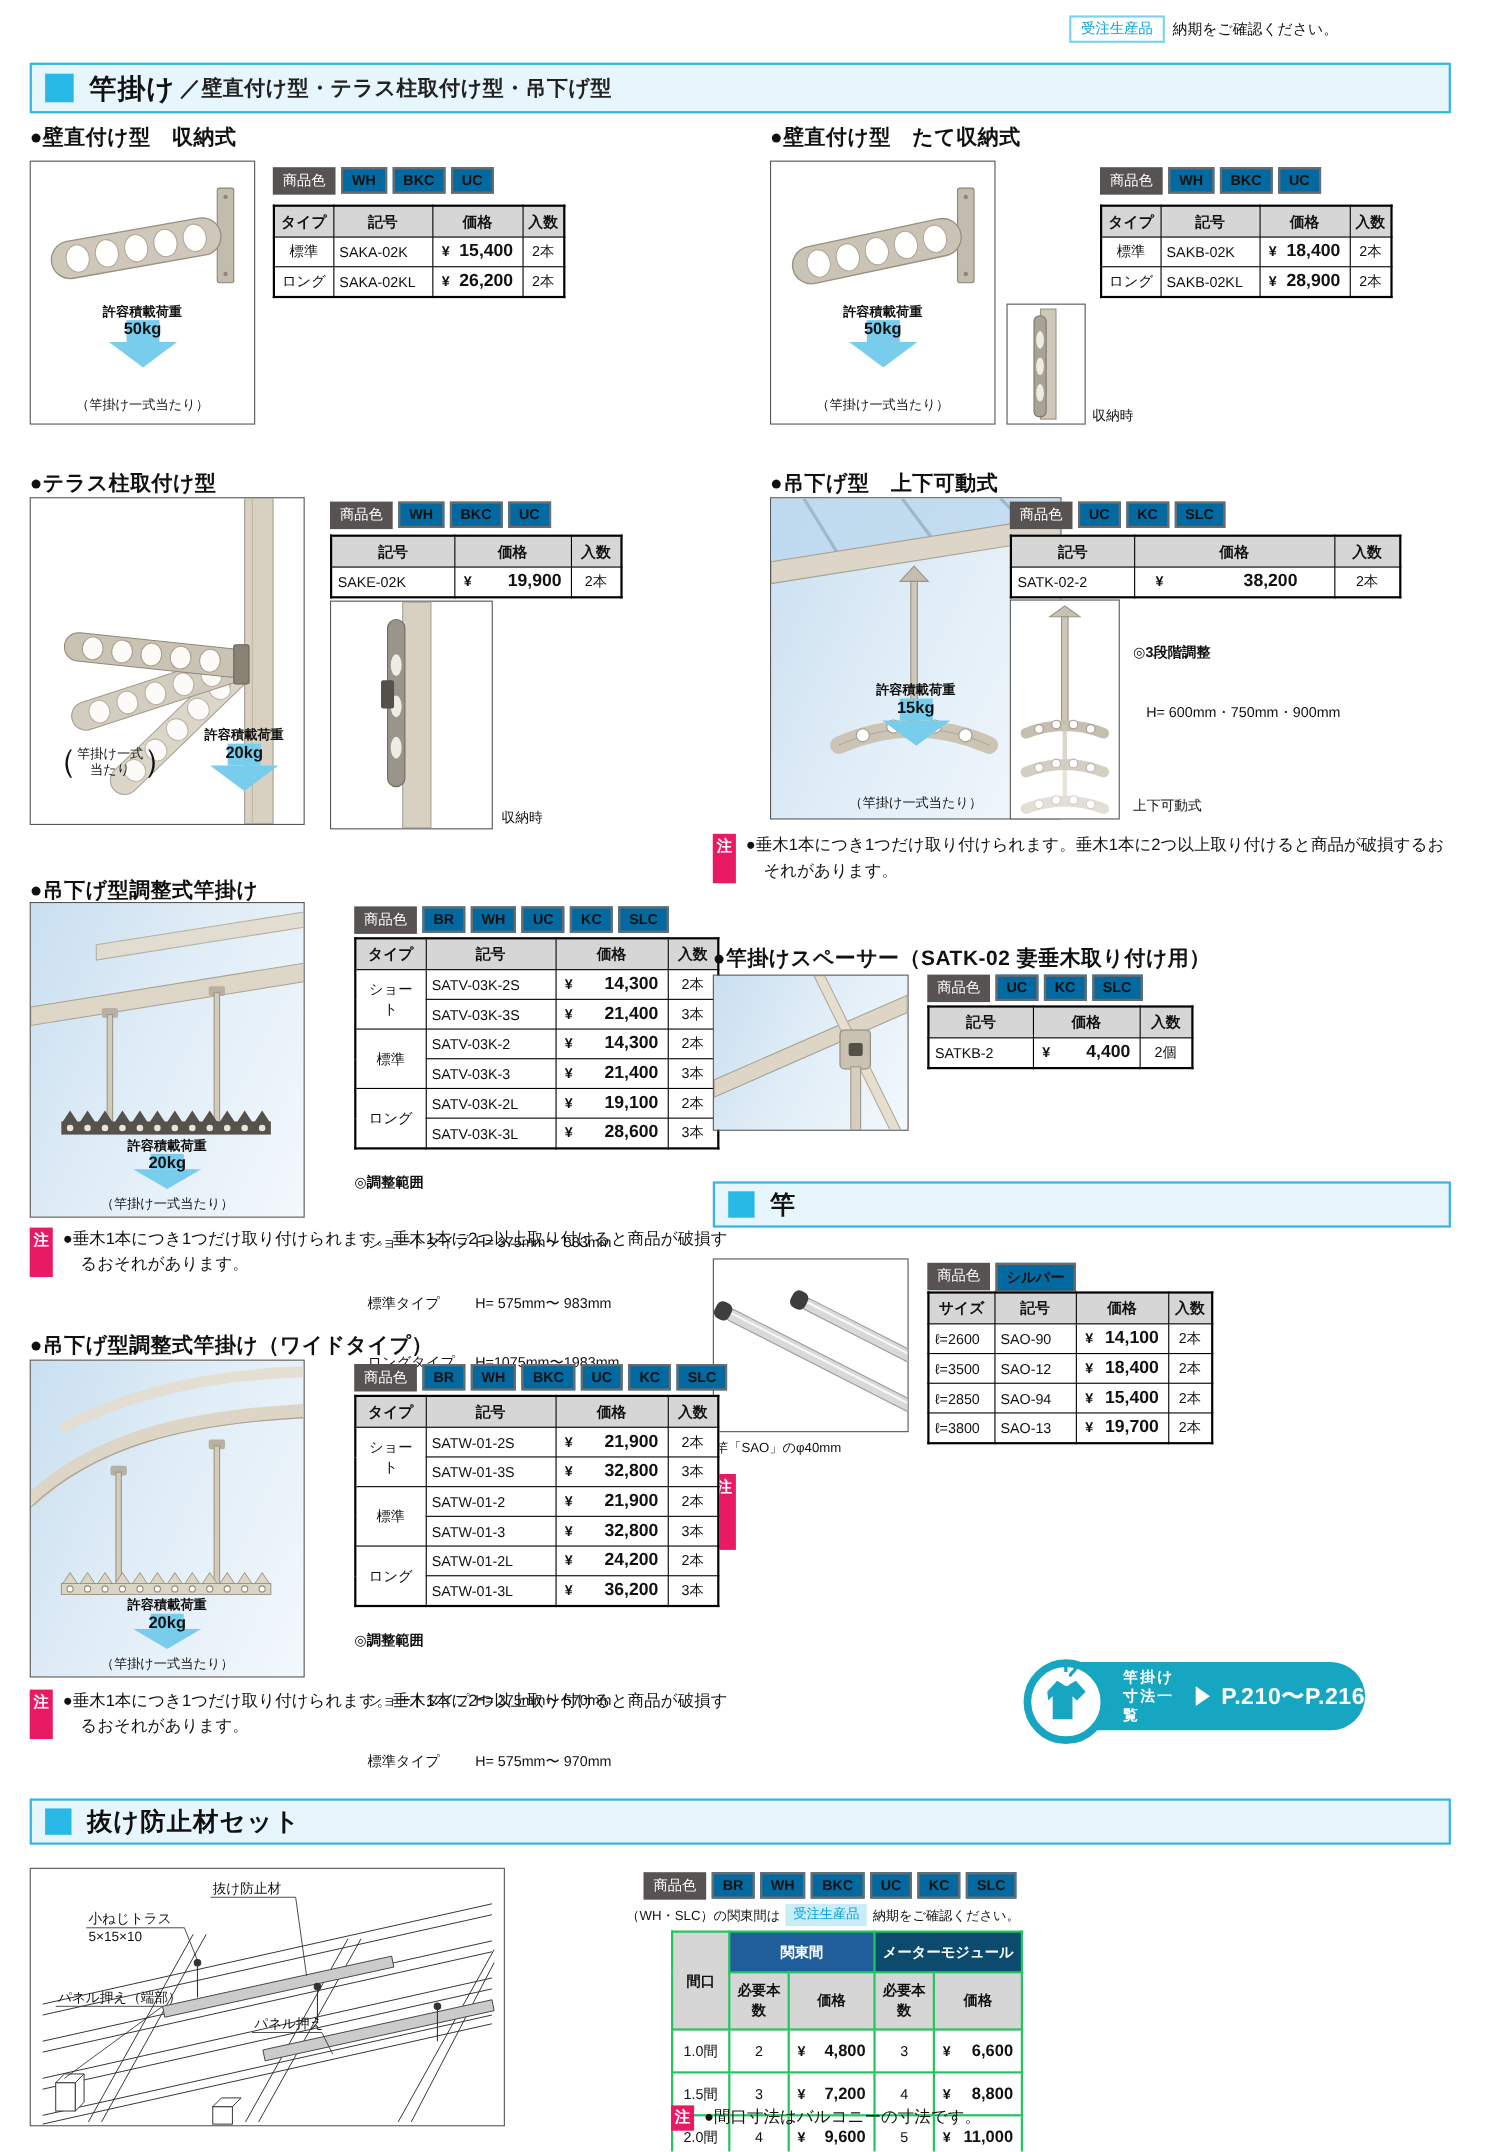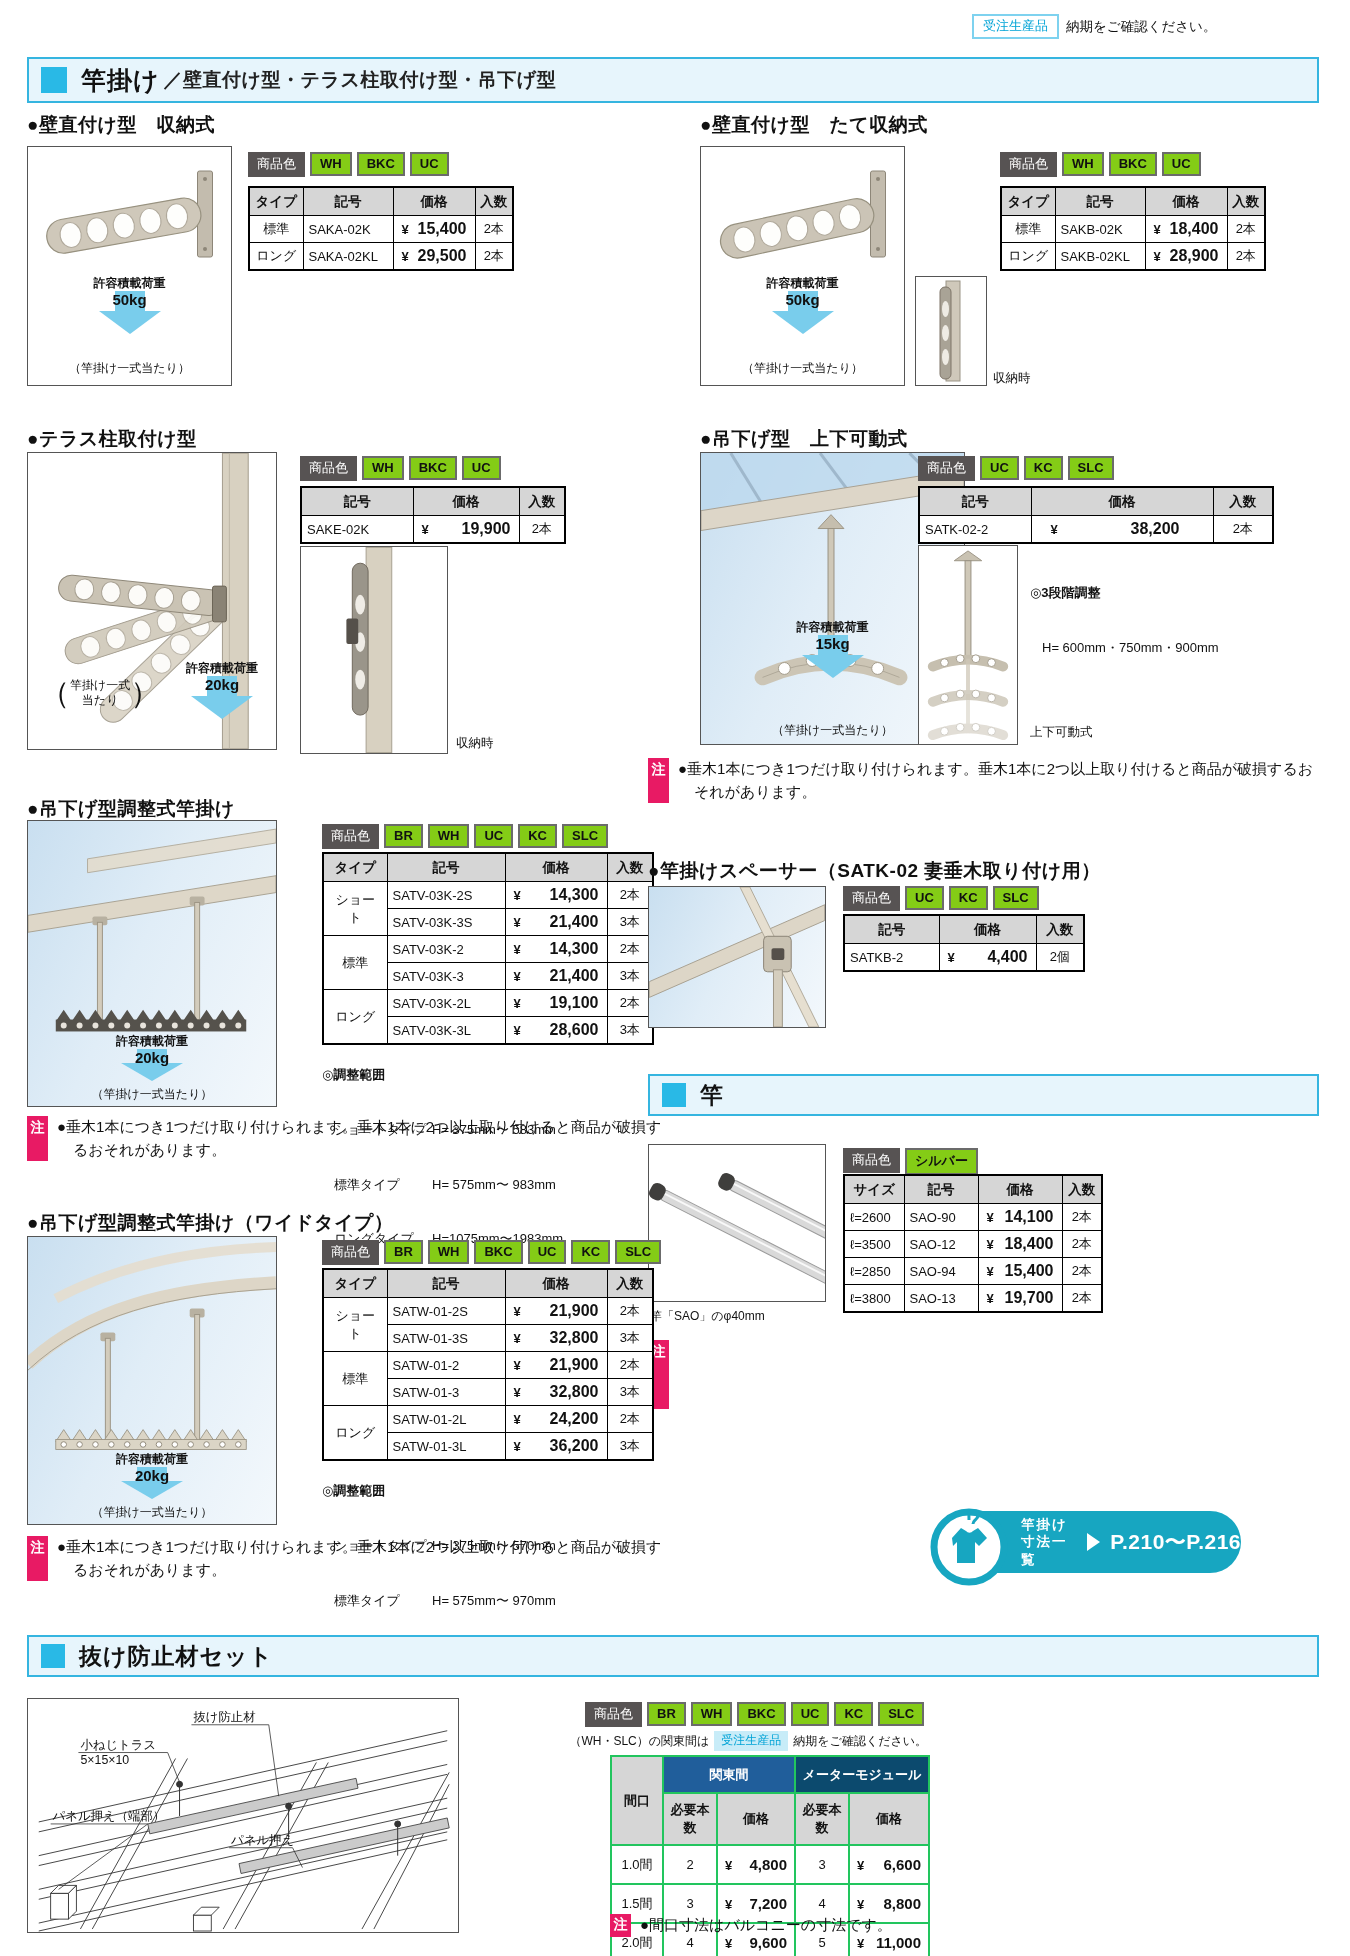--- a/index.html
+++ b/index.html
@@ -11,21 +11,21 @@
   .bar .bt{font-size:25px;font-weight:bold;letter-spacing:1px;}
   .bar .bs{font-size:19px;font-weight:600;color:#222;letter-spacing:.5px;}
   .h2{position:absolute;font-size:19px;font-weight:bold;letter-spacing:.5px;white-space:nowrap;}
   
   .orow{position:absolute;display:flex;align-items:center;gap:7px;}
   .obadge{border:2px solid #7ed2ef;color:#00a3d6;font-size:13px;padding:1px 9px 2px;background:#fff;white-space:nowrap;}
   .onote{font-size:13.5px;white-space:nowrap;}
   
   .chips{position:absolute;display:flex;gap:5px;align-items:flex-start;}
   .clabel{background:#575353;color:#fff;font-size:13px;padding:3px 9px 4px;white-space:nowrap;}
-  .chip{border:2px solid #6b6b6b;background:#84cc16;font-size:13px;font-weight:600;padding:2px 8px 3px;min-width:18px;text-align:center;white-space:nowrap;}
+  .chip{border:2px solid #6b6b6b;background:#0369a1;font-size:13px;font-weight:600;padding:2px 8px 3px;min-width:18px;text-align:center;white-space:nowrap;}
   
   .ptable{position:absolute;border-collapse:collapse;border:2px solid #000;table-layout:fixed;background:#fff;}
   .ptable th{background:#d6d6d6;font-size:13.5px;font-weight:bold;border:1px solid #000;padding:2px;height:23px;}
   .ptable td{border:1px solid #000;font-size:13px;padding:2px 5px;height:22px;background:#fff;}
   .ptable td.typ{text-align:center;vertical-align:middle;}
   .ptable td.qty{text-align:center;}
   .prw{display:flex;justify-content:space-between;align-items:baseline;padding:0 3px;}
   .yen{font-size:13px;font-weight:bold;}
   .amt{font-size:16px;font-weight:bold;}
   
@@ -144,21 +144,21 @@
             </div>
           </td>
           <td class="qty">2本</td>
         </tr>
     <tr>
           <td class="typ">ロング</td>
           <td>SAKA-02KL</td>
           <td>
             <div class="prw">
               <span class="yen">¥</span>
-              <span class="amt">29,500</span>
+              <span class="amt">26,200</span>
             </div>
           </td>
           <td class="qty">2本</td>
         </tr>
   </tbody>
     </table>
 
   <div class="h2" style="left:700px;top:112px;">●壁直付け型　たて収納式</div>
   <div class="photo" style="left:700px;top:146px;width:205px;height:240px;">
     <svg width="203" height="128" viewBox="0 0 200 128">

